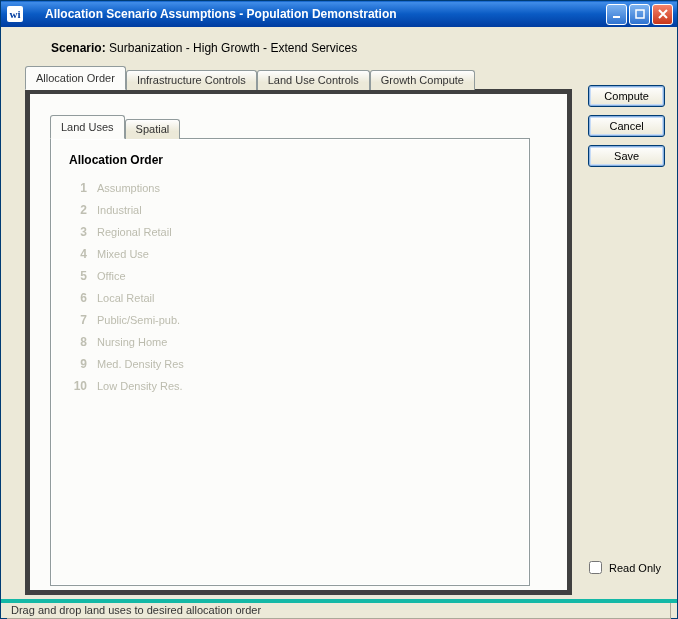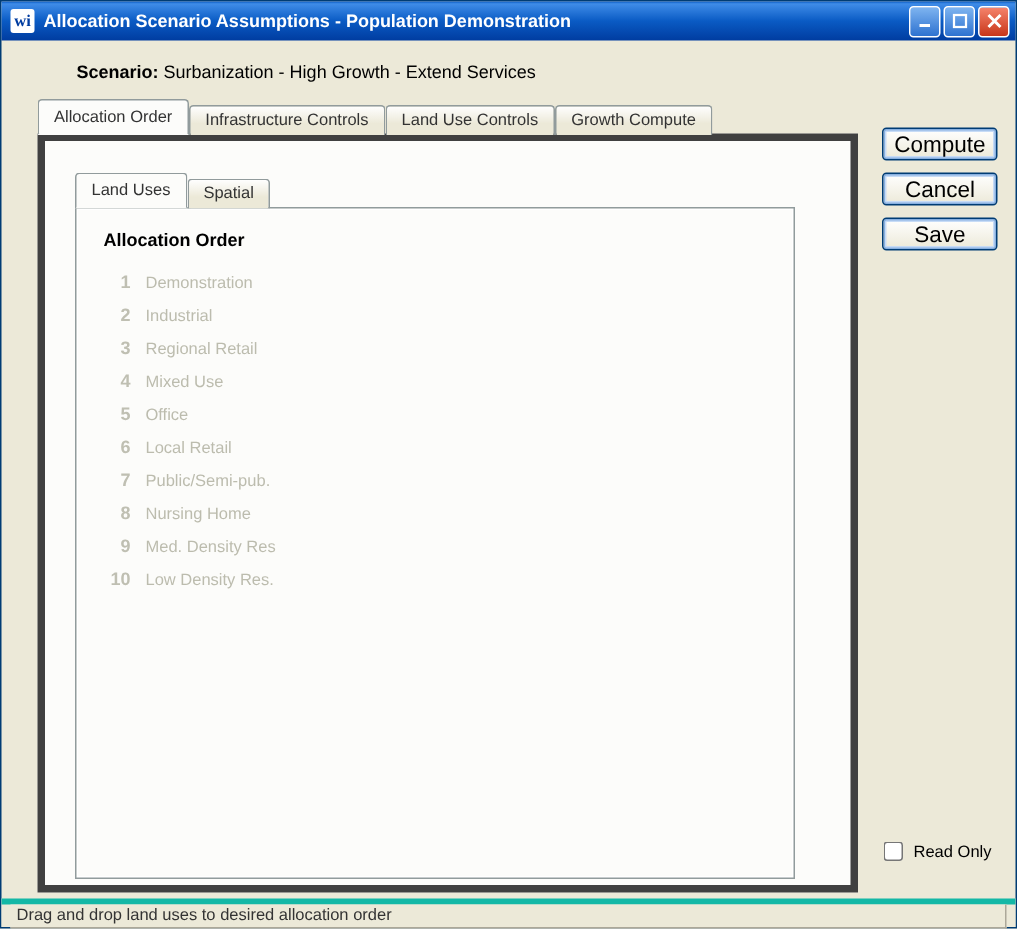--- a/index.html
+++ b/index.html
@@ -33,21 +33,21 @@
     width: 16px; height: 16px;
     background: #fff;
     border-radius: 2px;
     margin-right: 6px;
     display: flex; align-items: center; justify-content: center;
     color: #003ca0;
     font-weight: bold;
     font-size: 11px;
     font-family: Georgia, serif;
   }
-  .titlebar .title { flex: 1; }
+  .titlebar .title { flex: 1; margin-left: 16px; }
   .tbbtns { display: flex; gap: 2px; }
   .tbbtn {
     width: 21px; height: 21px;
     border-radius: 3px;
     border: 1px solid #fff;
     display: flex; align-items: center; justify-content: center;
     cursor: pointer;
   }
   .tbbtn.minmax {
     background: linear-gradient(to bottom, #7eb4f0, #2e72d0);
@@ -147,21 +147,21 @@
   .side-buttons {
     margin-top: 20px;
     display: flex; flex-direction: column; gap: 8px;
     width: 80px;
   }
   .btn {
     height: 22px;
     border: 1px solid #003c74;
     border-radius: 3px;
     background: linear-gradient(to bottom, #fff, #ece9d8);
-    font-size: 15px;
+    font-size: 11px;
     cursor: pointer;
     color: #000;
   }
   .btn.default-btn {
     box-shadow: 0 0 0 1px #88b0e0 inset, 0 0 0 2px #c6dbf6 inset;
   }
 
   .readonly-row {
     position: absolute;
     right: 16px;
@@ -238,21 +238,21 @@
           <div class="inner-tabs-container">
             <div class="tabstrip">
               <div class="tab active">Land Uses</div>
               <div class="tab">Spatial</div>
             </div>
             <div class="inner-panel">
               <div class="list-header">Allocation Order</div>
               <ul class="order-list">
                 <li>
                     <span class="num">1</span>
-                    <span class="name">Demonstration</span>
+                    <span class="name">Assumptions</span>
                   </li>
                 <li>
                     <span class="num">2</span>
                     <span class="name">Industrial</span>
                   </li>
                 <li>
                     <span class="num">3</span>
                     <span class="name">Regional Retail</span>
                   </li>
                 <li>

